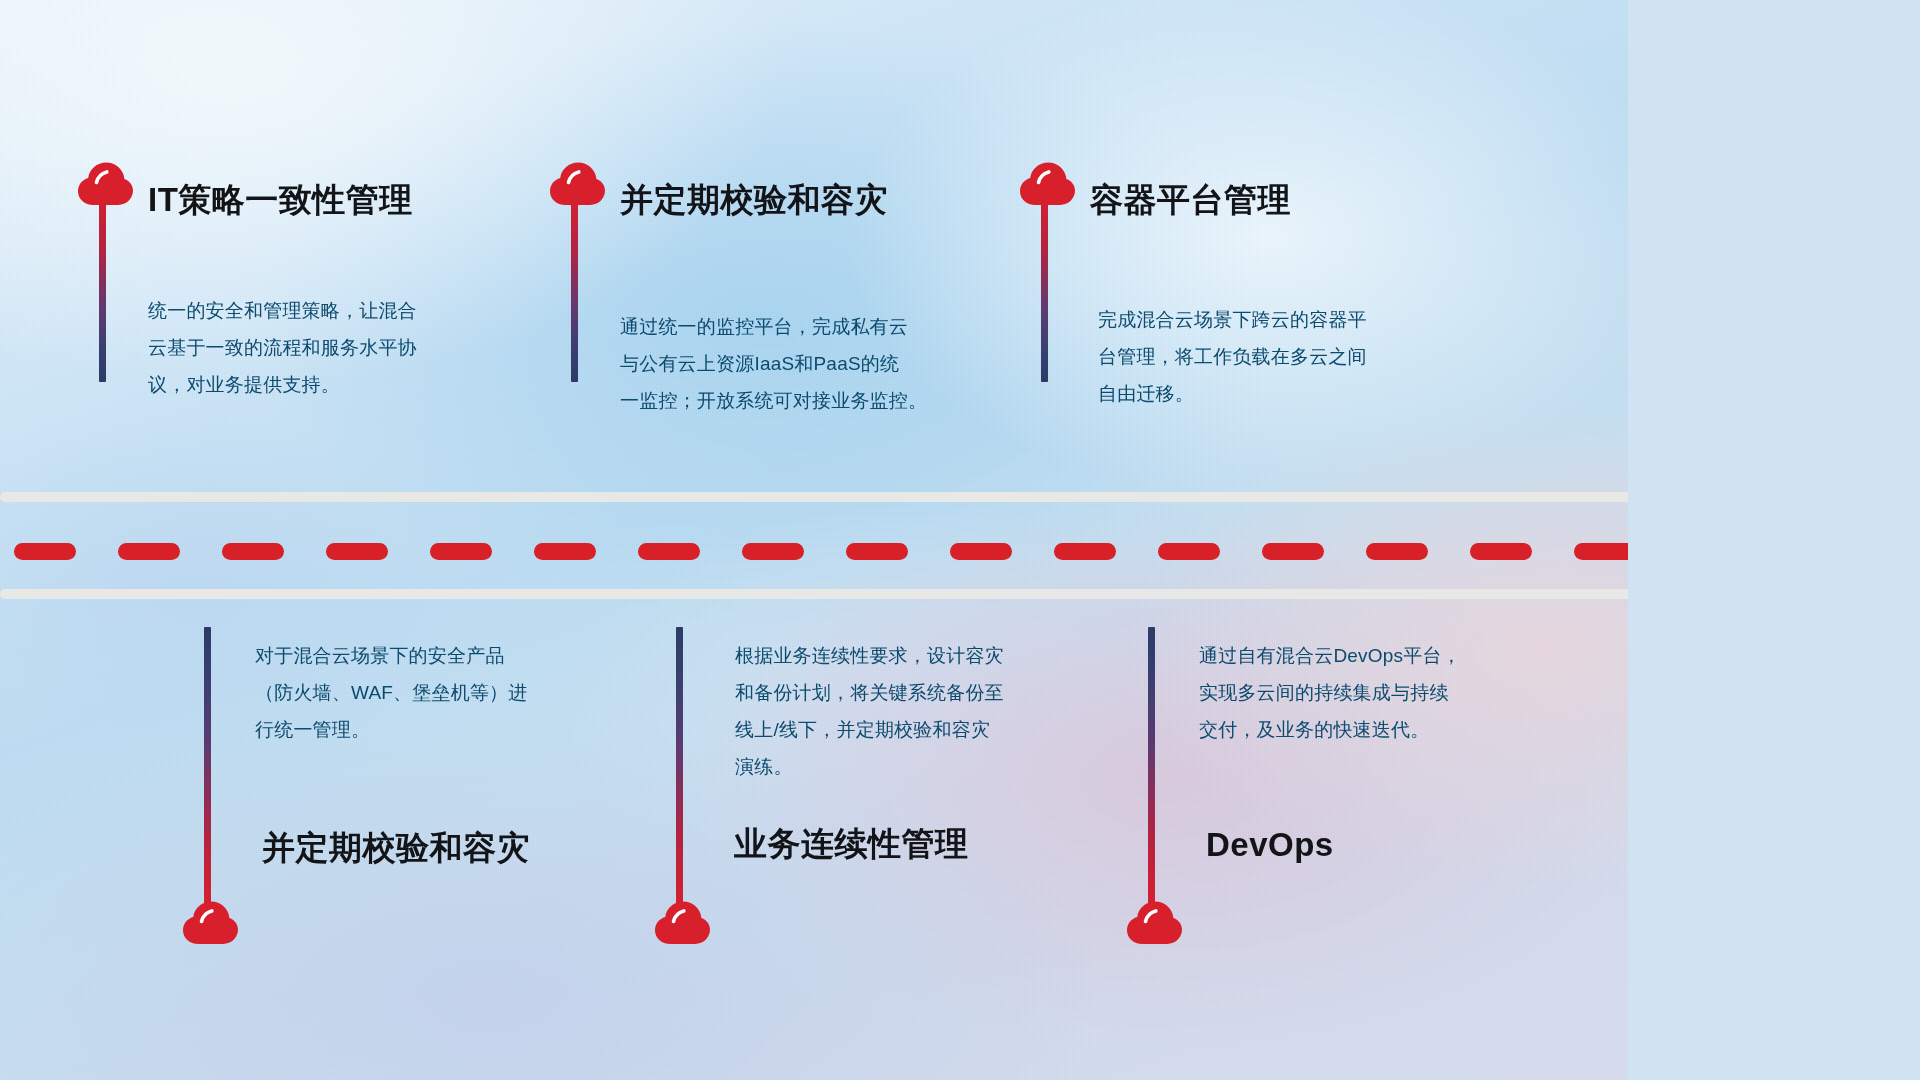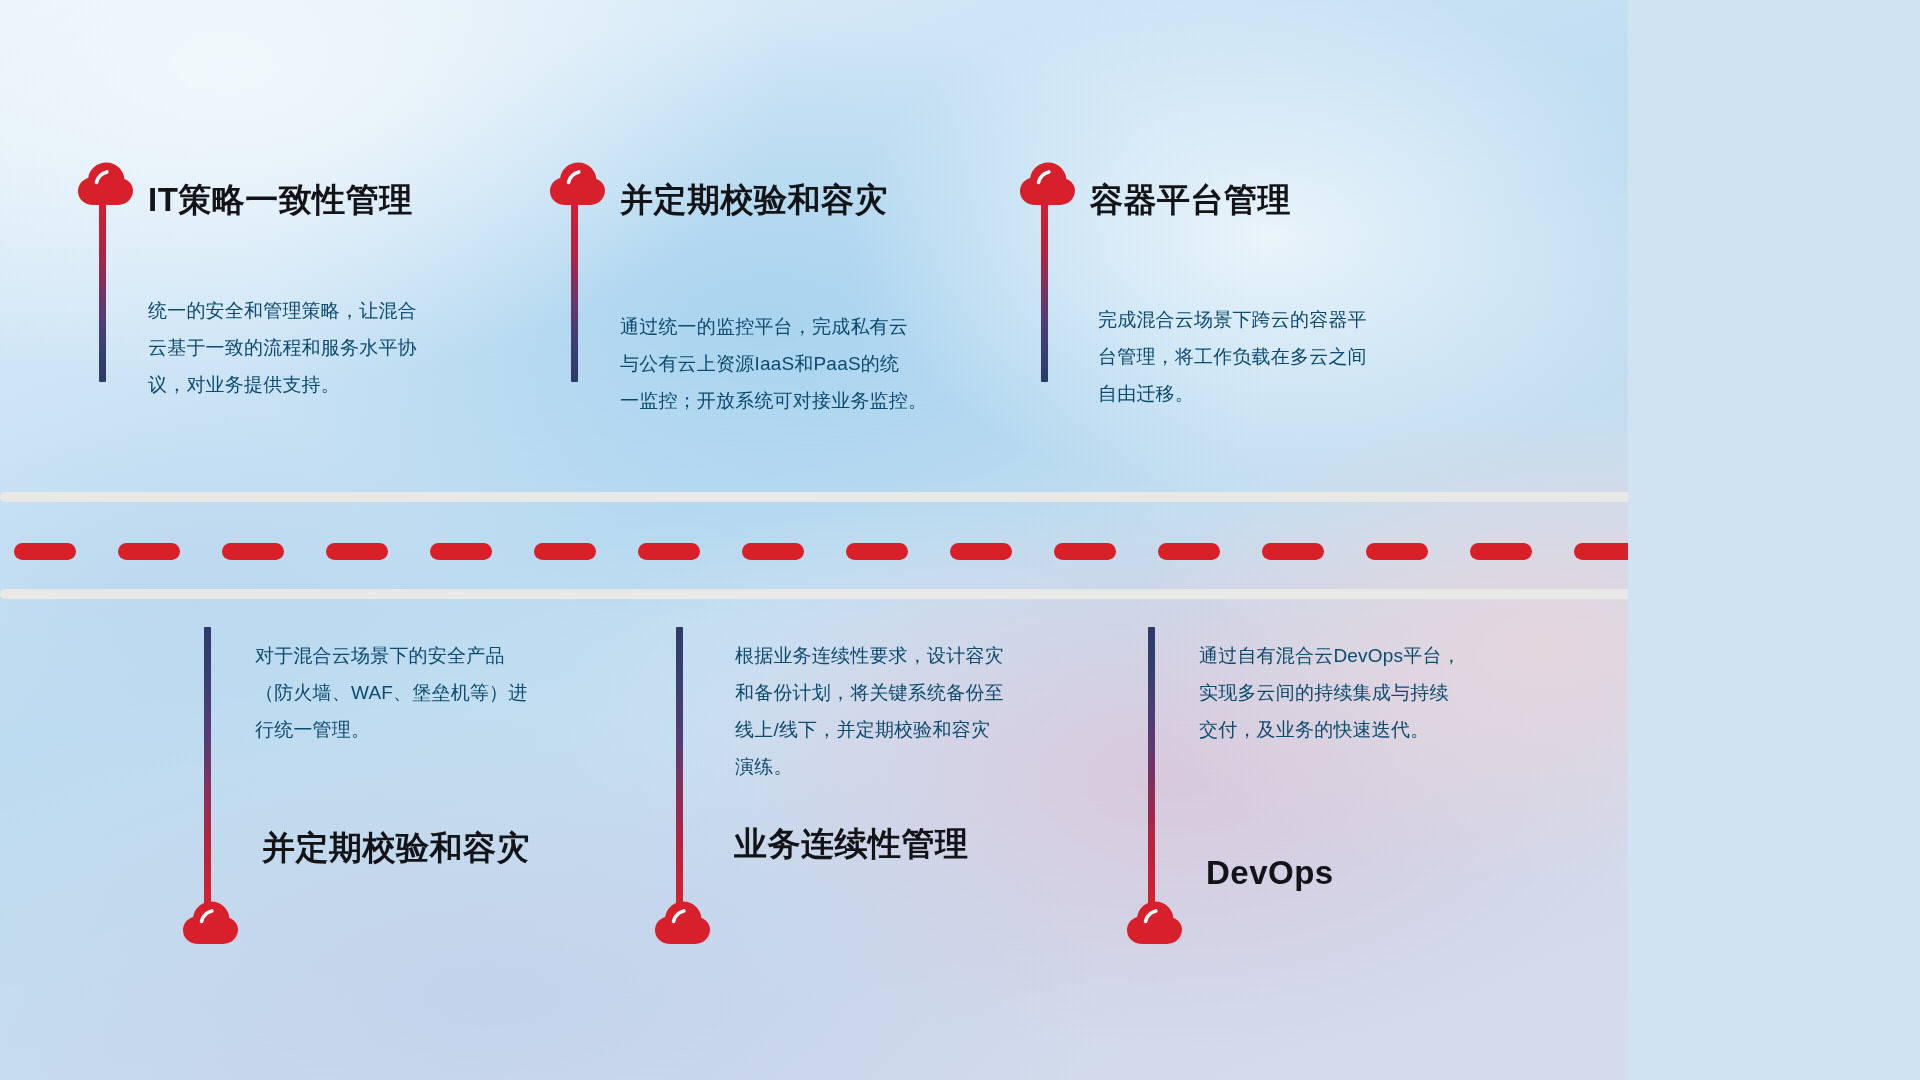--- a/index.html
+++ b/index.html
@@ -202,21 +202,21 @@
         <path d="M20.5 22.5c1.2-5.2 5.3-9.3 10.3-10.6" fill="none" stroke="#ffffff" stroke-width="3.6" stroke-linecap="round"></path>
       </svg>
     </div>
   </div>
 
   <div class="col" style="left:0;top:0;">
     <div class="stem stem-up" style="left:1148px;top:627px;height:283px;"></div>
     <div class="body" style="left:1199px;top:637px;width:400px;">通过自有混合云DevOps平台，
 实现多云间的持续集成与持续
 交付，及业务的快速迭代。</div>
-    <div class="heading" style="left:1206px;top:826px;margin-top:28px;">DevOps</div>
+    <div class="heading" style="left:1206px;top:826px;">DevOps</div>
     <div class="cloud" style="left:1125px;top:899px;">
       <svg viewBox="0 0 58 46" xmlns="http://www.w3.org/2000/svg">
         <path d="M17.5 45C8.4 45 2 38.9 2 31.2c0-6.3 4.2-11.5 10.2-13.2C13.4 9.2 21 2.5 30.2 2.5c9.6 0 17.4 7.2 18.2 16.4C53.4 20.6 57 25.1 57 30.6 57 38.5 50.4 45 42.3 45z" fill="#d8202c"></path>
         <path d="M20.5 22.5c1.2-5.2 5.3-9.3 10.3-10.6" fill="none" stroke="#ffffff" stroke-width="3.6" stroke-linecap="round"></path>
       </svg>
     </div>
   </div>
 
 </div>
 

